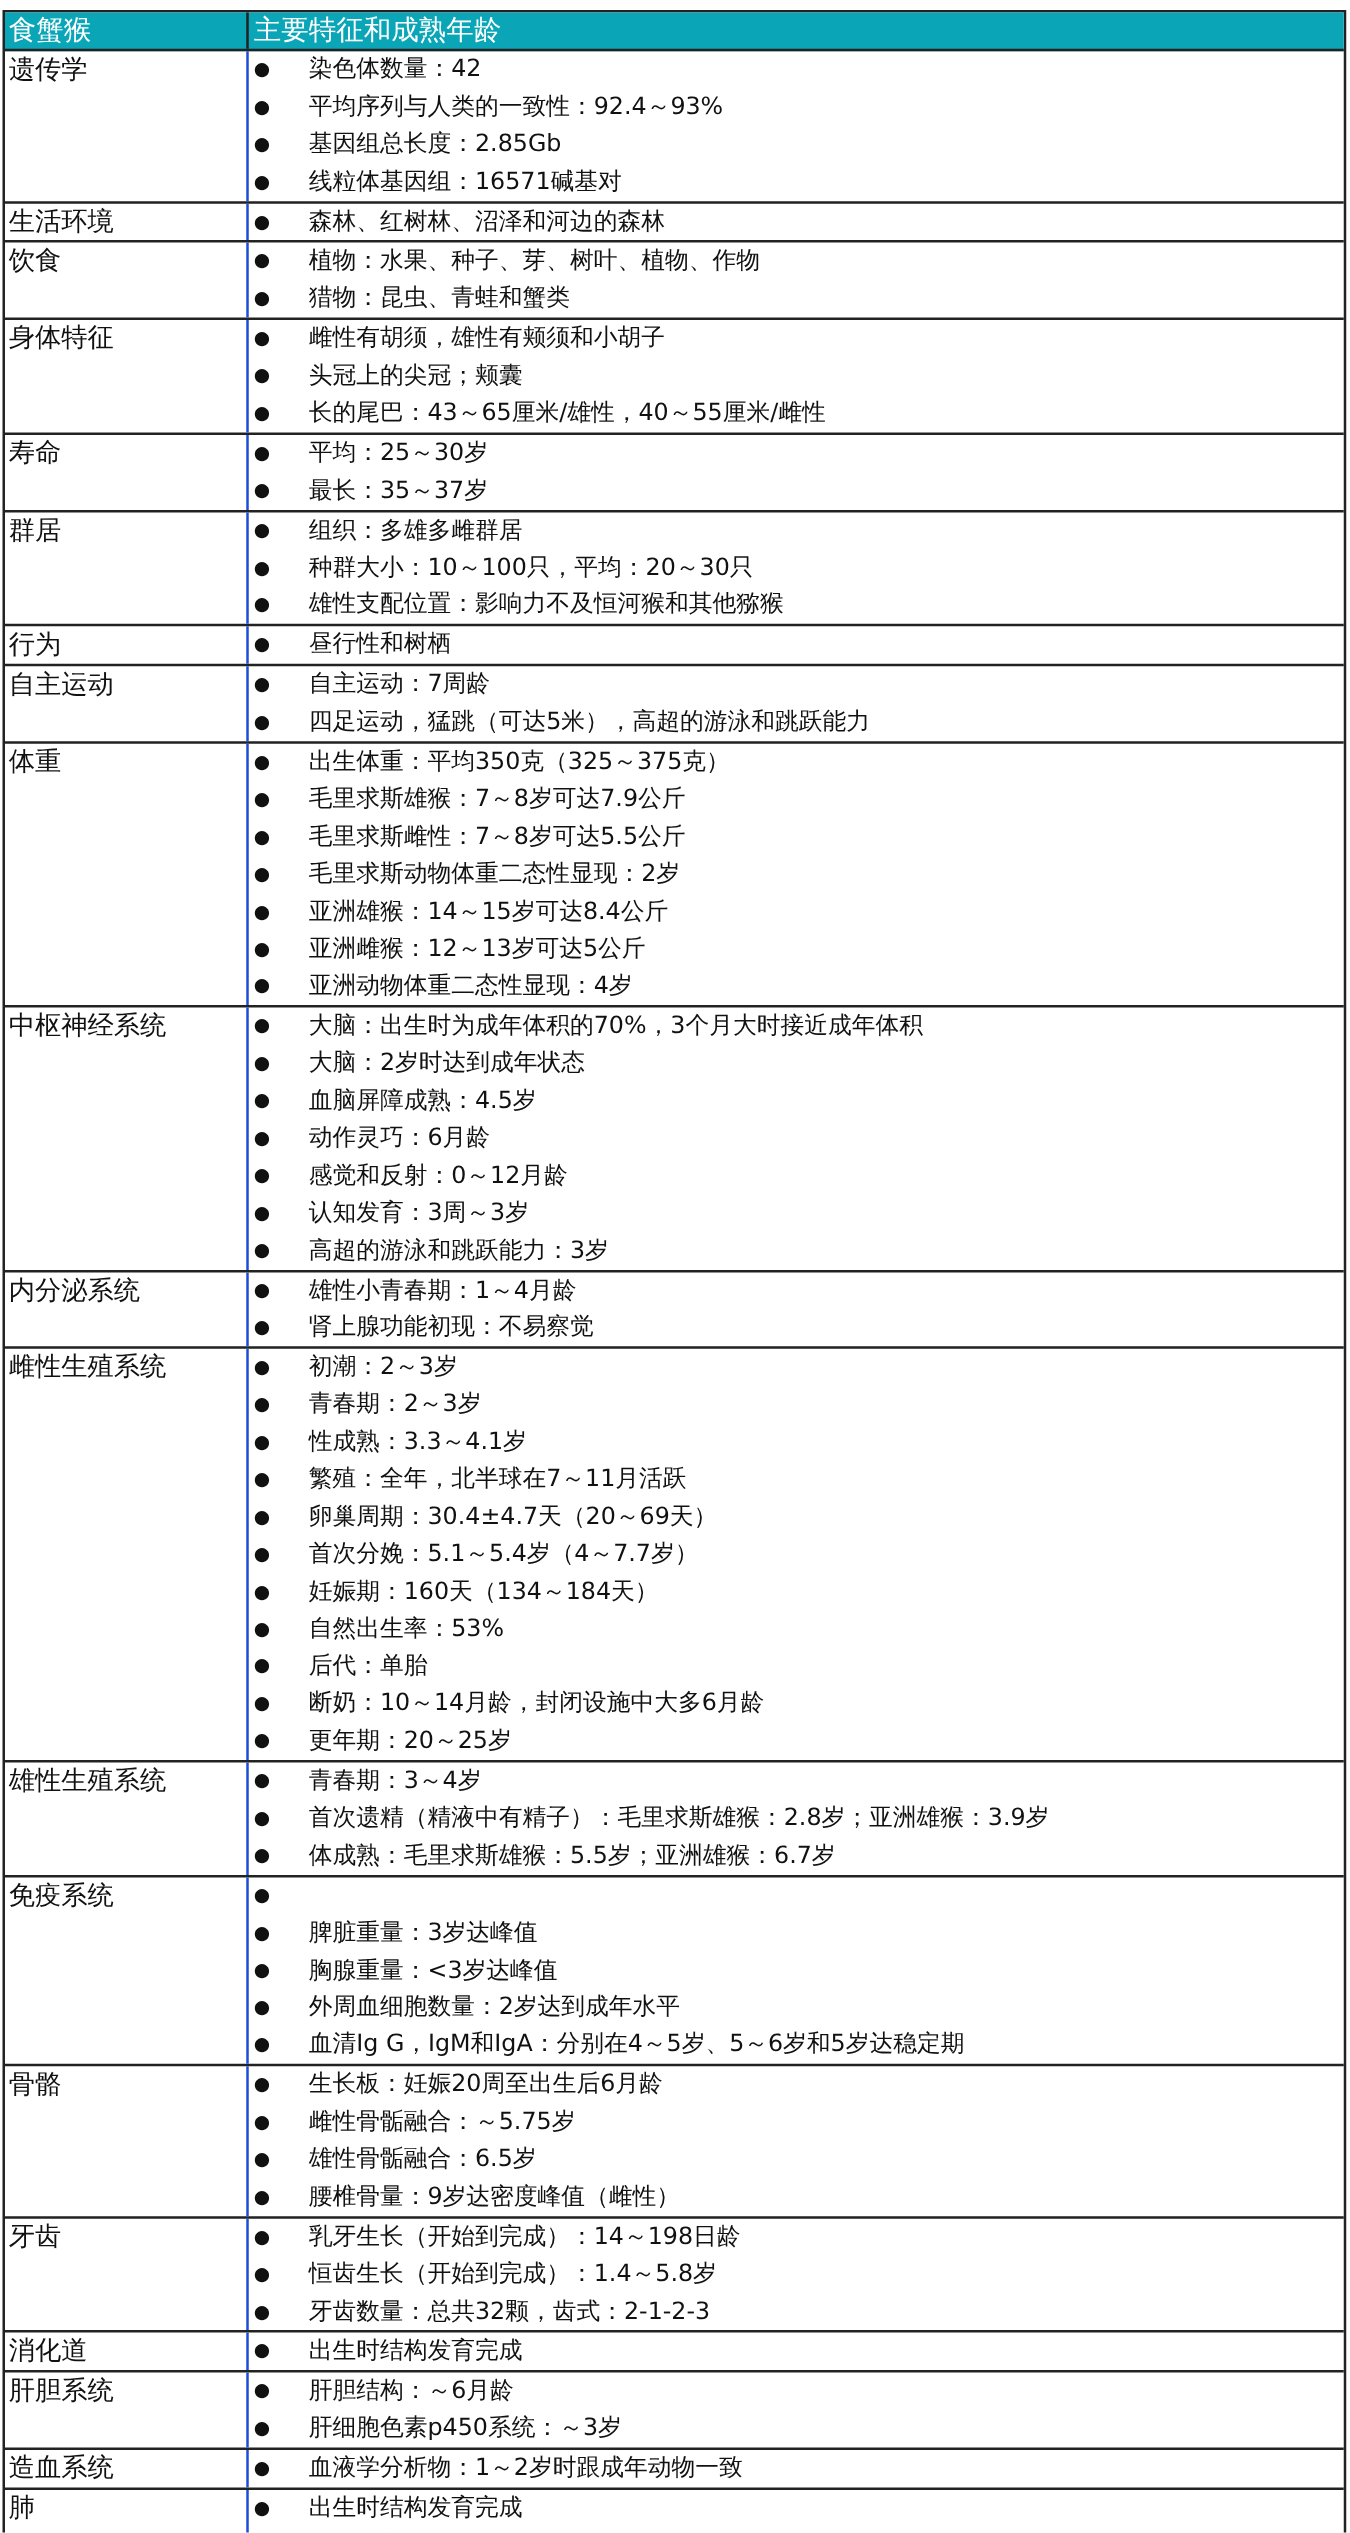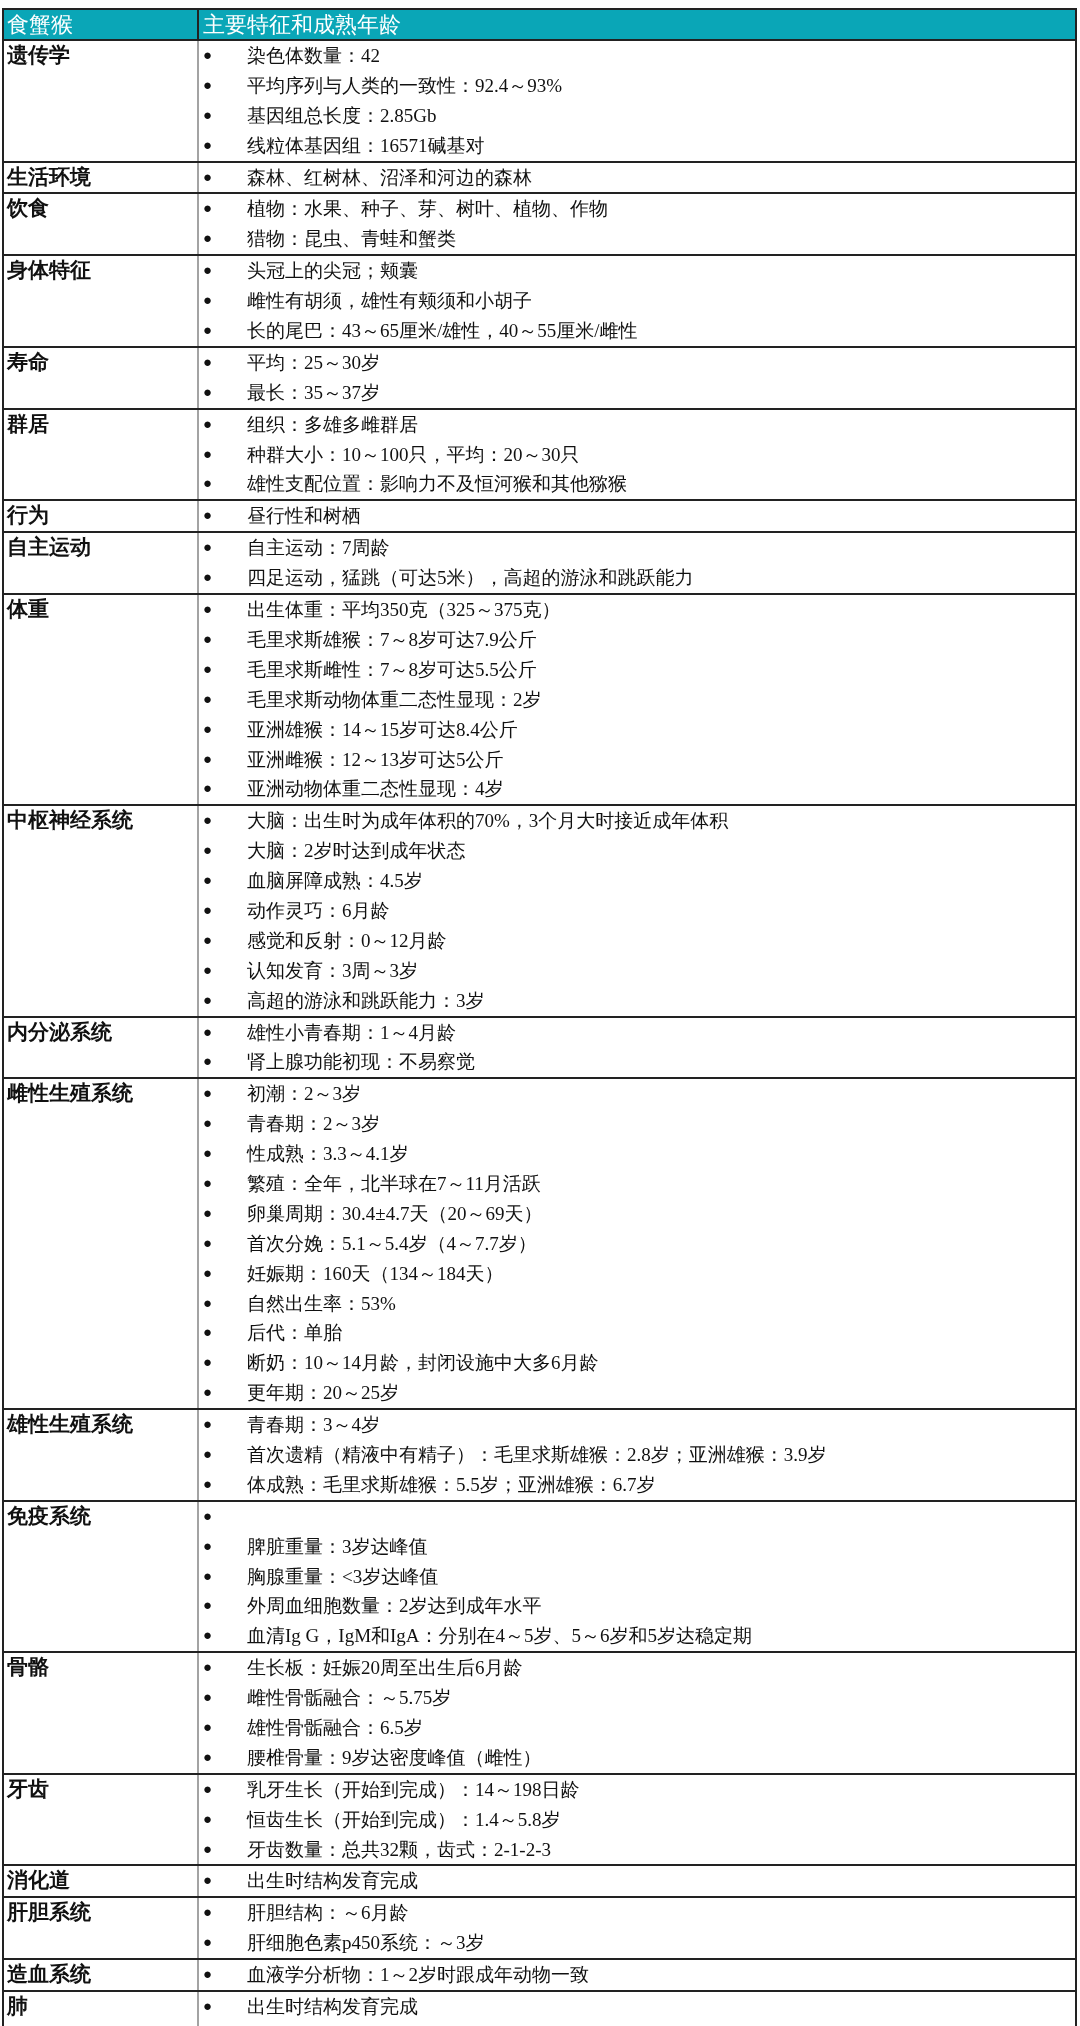--- a/index.html
+++ b/index.html
@@ -7,23 +7,23 @@
          font-family: "DejaVu Sans", "Liberation Sans", sans-serif; color: #111; }
   .tbl { position: absolute; left: 2px; top: 8px; width: 1075px;
          border: 2px solid #222; box-sizing: border-box; border-collapse: collapse; }
   .hdr { display: flex; height: 29px; background: #0aa6b7; color: #fff;
          border-bottom: 2px solid #222; }
   .hdr .c1 { width: 195px; border-right: 2px solid #222; padding-left: 3px;
              font-size: 22px; line-height: 29px; box-sizing: border-box; }
   .hdr .c2 { flex: 1; padding-left: 4px; font-size: 22px; line-height: 29px; }
   .row { display: flex; border-bottom: 2px solid #222; }
   .row:last-child { border-bottom: none; }
-  .row .c1 { width: 195px; border-right: 2px solid #a3a3a3; padding-left: 3px;
-             font-size: 21px; line-height: 29.9px; box-sizing: border-box; flex-shrink: 0; font-weight: bold; }
-  .row .c2 { flex: 1; font-family: Liberation Serif, serif; }
+  .row .c1 { width: 195px; border-right: 2px solid #1d4ed8; padding-left: 3px;
+             font-size: 21px; line-height: 29.9px; box-sizing: border-box; flex-shrink: 0; }
+  .row .c2 { flex: 1; }
   .item { display: flex; height: 29.9px; line-height: 29.9px; font-size: 19px; }
   .bullet { width: 48px; padding-left: 4px; box-sizing: border-box; font-size: 15px; }
   .bullet::before { content: "\25CF"; }
   .txt { white-space: nowrap; }
 </style>
 </head>
 <body>
 
 <div class="tbl">
   <div class="hdr">
@@ -72,25 +72,25 @@
             <span class="bullet"></span>
             <span class="txt">猎物：昆虫、青蛙和蟹类</span>
           </div>
         </div>
       </div>
       <div class="row">
         <div class="c1">身体特征</div>
         <div class="c2">
           <div class="item">
             <span class="bullet"></span>
+            <span class="txt">雌性有胡须，雄性有颊须和小胡子</span>
+          </div>
+          <div class="item">
+            <span class="bullet"></span>
             <span class="txt">头冠上的尖冠；颊囊</span>
-          </div>
-          <div class="item">
-            <span class="bullet"></span>
-            <span class="txt">雌性有胡须，雄性有颊须和小胡子</span>
           </div>
           <div class="item">
             <span class="bullet"></span>
             <span class="txt">长的尾巴：43～65厘米/雄性，40～55厘米/雌性</span>
           </div>
         </div>
       </div>
       <div class="row">
         <div class="c1">寿命</div>
         <div class="c2">

